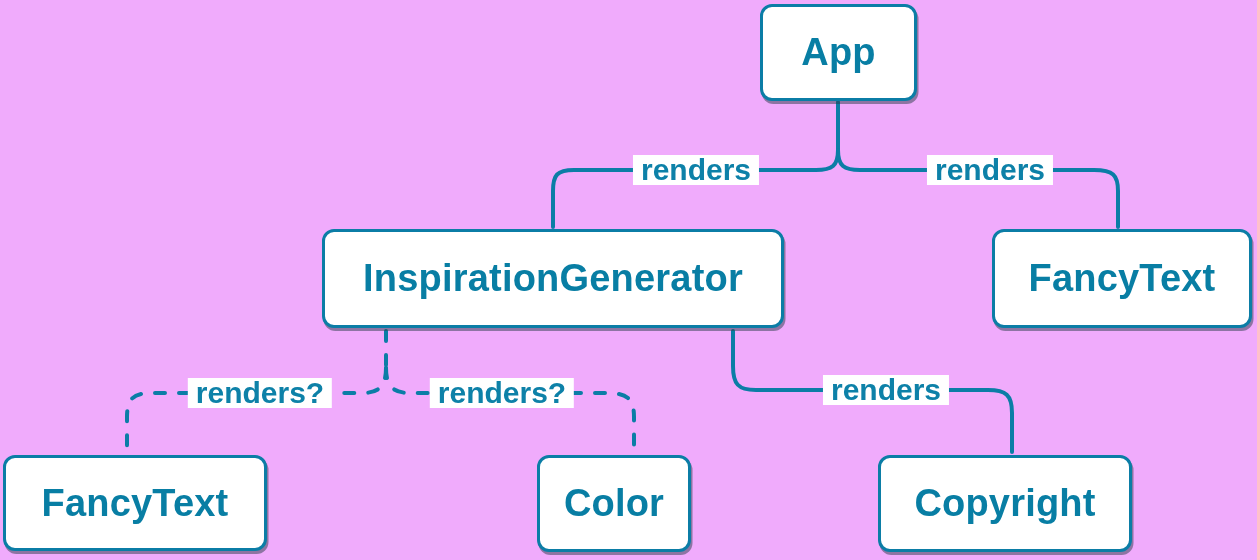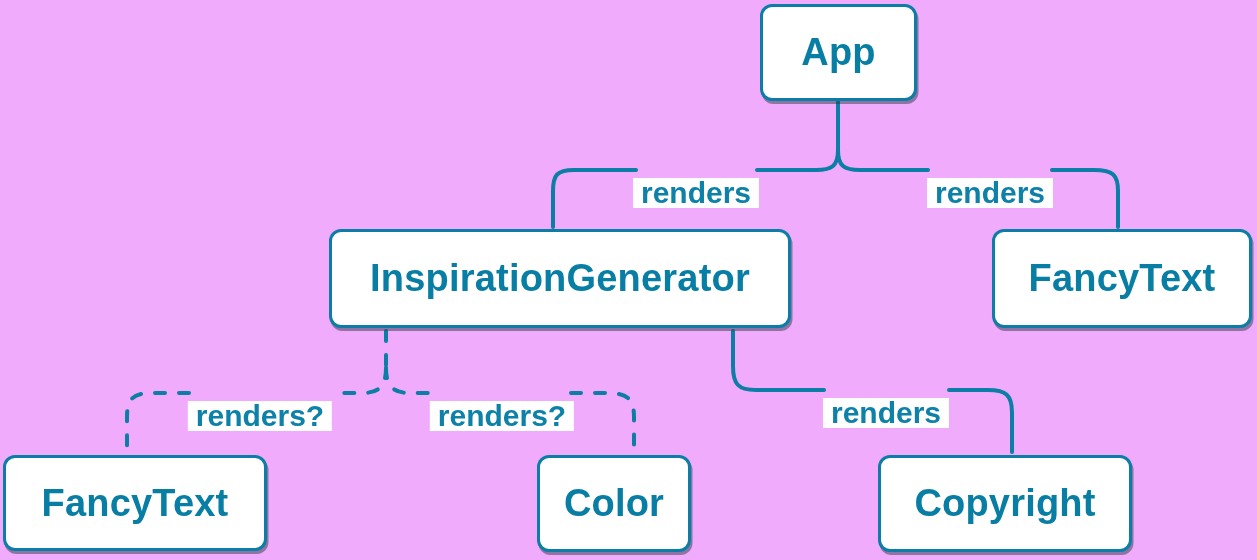--- a/index.html
+++ b/index.html
@@ -31,21 +31,20 @@
   }
   .edge-label{
     position:absolute;
     transform:translate(-50%,-50%);
     color:#0d81a8;
     background:#ffffff;
     font-size:30px;font-weight:700;
     padding:0 8px;
     white-space:nowrap;
     line-height:1;
-    margin-top:23px;
   }
 </style>
 </head>
 <body>
 
 <div class="stage">
 
   <svg class="connector-layer" viewBox="0 0 1257 560" xmlns="http://www.w3.org/2000/svg" aria-hidden="true">
 
     <path class="edge" d="M838 102 L838 150"></path>
@@ -60,21 +59,21 @@
 
     <path class="edge dashed" d="M386 368 C386 385 380 393 362 393 L332 393 M189 393 L152 393 C133 393 127 399 127 417 L127 451"></path>
 
     <path class="edge dashed" d="M386 368 C386 385 392 393 410 393 L433 393 M571 393 L608 393 C627 393 634 399 634 417 L634 451"></path>
   </svg>
 
   <div class="node" style="left:760px;top:4px;width:157px;height:97px;">
     <span>App</span>
   </div>
 
-  <div class="node" style="left:329px;top:229px;width:462px;height:99px;">
+  <div class="node" style="left:322px;top:229px;width:462px;height:99px;">
     <span>InspirationGenerator</span>
   </div>
 
   <div class="node" style="left:992px;top:229px;width:260px;height:99px;">
     <span>FancyText</span>
   </div>
 
   <div class="node" style="left:3px;top:455px;width:264px;height:96px;">
     <span>FancyText</span>
   </div>

